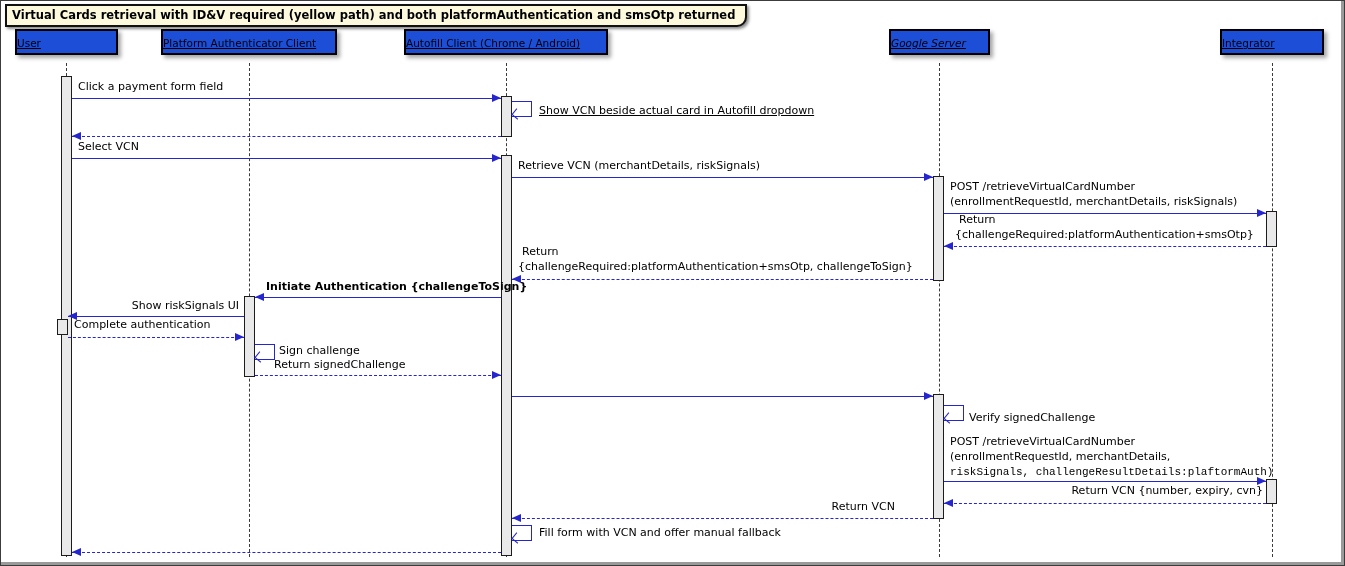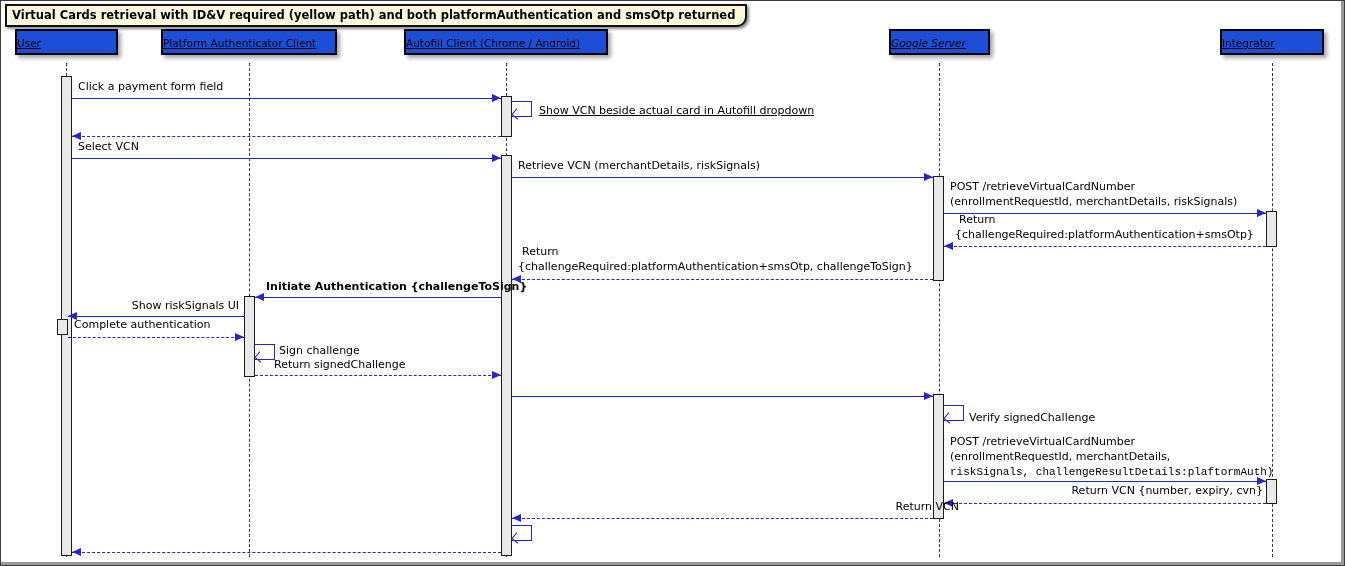--- a/index.html
+++ b/index.html
@@ -124,23 +124,24 @@
   <div class="lbl" style="left:949px;top:434px;">POST /retrieveVirtualCardNumber</div>
   <div class="lbl" style="left:949px;top:449px;">(enrollmentRequestId, merchantDetails,</div>
   <div class="lbl" style="left:949px;top:464px;font-family:Liberation Mono, monospace;">riskSignals, challengeResultDetails:plaftormAuth)</div>
   <div class="mline" style="left:943px;width:322px;top:480px;"></div>
   <div class="head right" style="left:1256px;top:476px;"></div>
 
   <div class="lbl right" style="left:1002px;width:260px;top:483px;">Return VCN {number, expiry, cvn}</div>
   <div class="mline dashed" style="left:943px;width:322px;top:502px;"></div>
   <div class="head left" style="left:943px;top:498px;"></div>
 
-  <div class="lbl right" style="left:788px;width:170px;top:499px;">Return VCN</div>
+  <div class="lbl right" style="left:724px;width:170px;top:499px;">Return VCN</div>
   <div class="mline dashed" style="left:511px;width:421px;top:517px;"></div>
   <div class="head left" style="left:511px;top:513px;"></div>
 
   <div class="selfloop" style="left:511px;top:524px;"></div>
   <div class="chev" style="left:512px;top:533px;"></div>
+  <div class="lbl" style="left:538px;top:525px;">Fill form with VCN and offer manual fallback</div>
 
   <div class="mline dashed" style="left:71px;width:429px;top:551px;"></div>
   <div class="head left" style="left:71px;top:547px;"></div>
 
 </div>
 
 </body></html>

